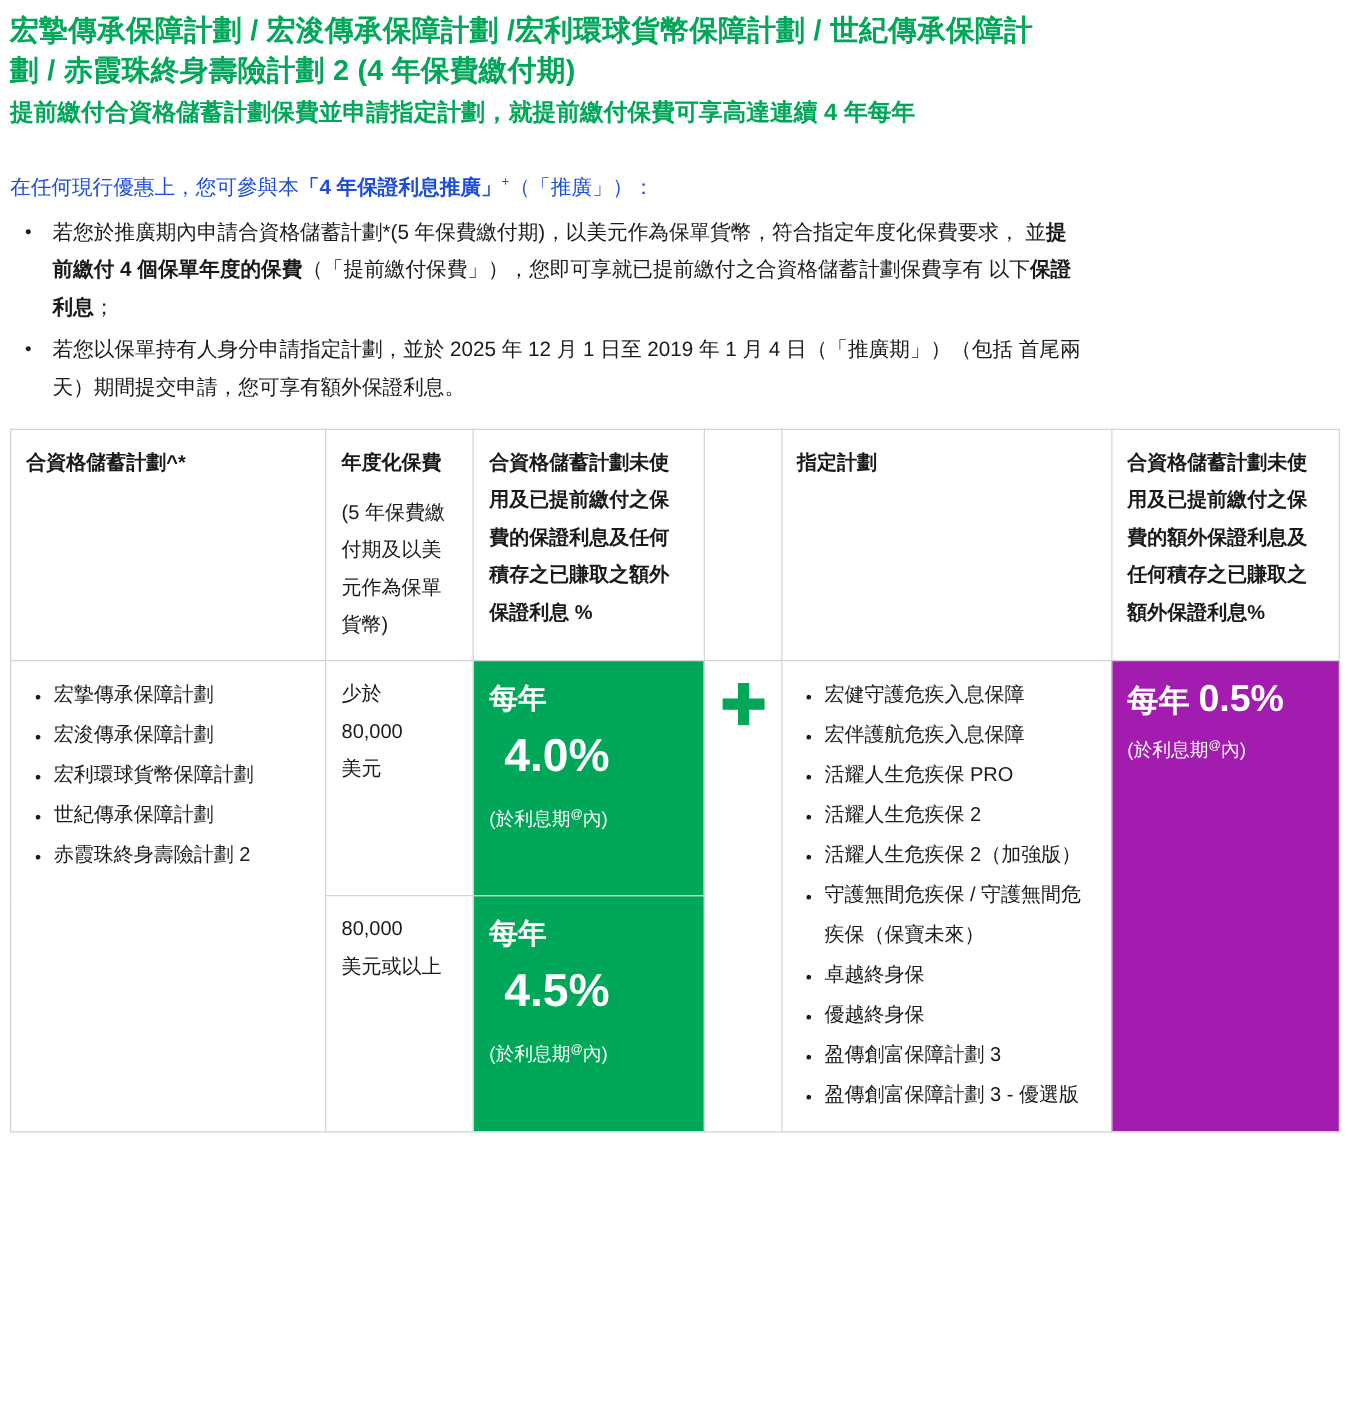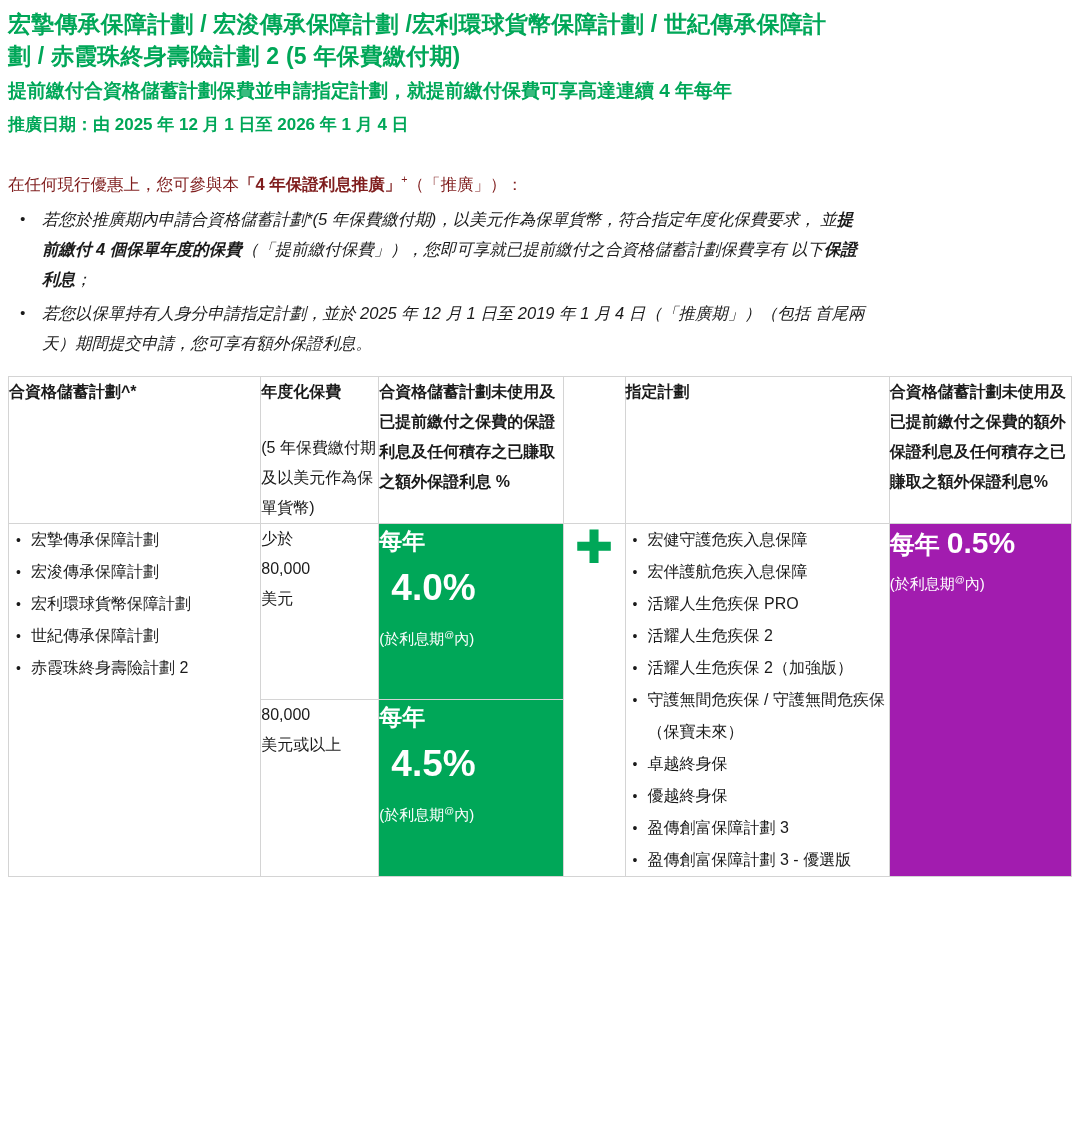--- a/index.html
+++ b/index.html
@@ -35,27 +35,26 @@
   }
   .title-date {
     font-size: 17px;
     line-height: 28px;
     margin-top: 5px;
   }
   .intro {
     margin-top: 26px;
     font-size: 16.5px;
     line-height: 28px;
-    color: #7f1d1d;
+    color: #1d4ed8;
   }
   ul.bullets {
     margin: 6px 0 0 0;
     padding-left: 30px;
     list-style: none;
-    font-style: italic;
   }
   ul.bullets > li {
     position: relative;
     font-size: 16.5px;
     line-height: 30px;
     margin-bottom: 4px;
     padding-left: 4px;
   }
   ul.bullets > li::before {
     content: "\2022";
@@ -71,34 +70,34 @@
   
   table.promo {
     margin-top: 18px;
     border-collapse: collapse;
     width: 1064px;
     table-layout: fixed;
   }
   table.promo th, table.promo td {
     border: 1px solid #d4d4d4;
     vertical-align: top;
-    padding: 0;
+    padding: 12px;
   }
   th.hdr {
     font-size: 16px;
     line-height: 30px;
     font-weight: bold;
     text-align: left;
     padding: 12px 12px 16px 12px;
     color: #1a1a1a;
   }
   th.hdr .sub {
     font-weight: normal;
     display: block;
-    margin-top: 26px;
+    margin-top: 10px;
   }
   th.plus-col, td.plus-col {
     border-left: 1px solid #d4d4d4;
     border-right: 1px solid #d4d4d4;
     background: #ffffff;
   }
   .col1 { width: 252px; }
   .col2 { width: 118px; }
   .col3 { width: 184px; }
   .col4 { width: 62px; }
@@ -193,26 +192,25 @@
   }
 </style>
 </head>
 <body>
 
 <div class="page">
 
   <div class="title-block">
     <div class="title-main">
       <div>宏摯傳承保障計劃 / 宏浚傳承保障計劃 /宏利環球貨幣保障計劃 / 世紀傳承保障計</div>
-      <div>劃 / 赤霞珠終身壽險計劃 2 (5 年保費繳付期)</div>
+      <div>劃 / 赤霞珠終身壽險計劃 2 (4 年保費繳付期)</div>
     </div>
     <div class="title-sub">
       <div>提前繳付合資格儲蓄計劃保費並申請指定計劃，就提前繳付保費可享高達連續 4 年每年</div>
     </div>
-    <div class="title-date">推廣日期：由 2025 年 12 月 1 日至 2026 年 1 月 4 日</div>
   </div>
 
   <div class="intro">
     <span>在任何現行優惠上，您可參與本</span><b>「4 年保證利息推廣」</b><sup>+</sup><span>（「推廣」）：</span>
   </div>
 
   <ul class="bullets">
     <li>
       <span>若您於推廣期內申請合資格儲蓄計劃*(5 年保費繳付期)，以美元作為保單貨幣，符合指定年度化保費要求，</span>
       <span>並</span><b>提前繳付 4 個保單年度的保費</b><span>（「提前繳付保費」），您即可享就已提前繳付之合資格儲蓄計劃保費享有</span>

